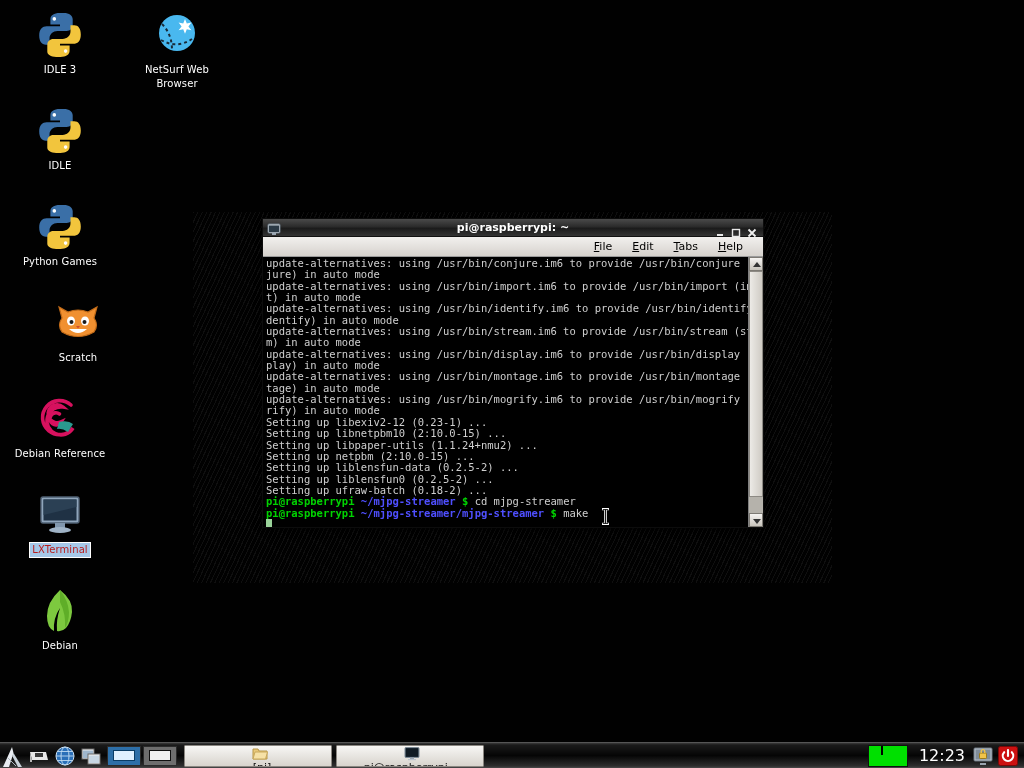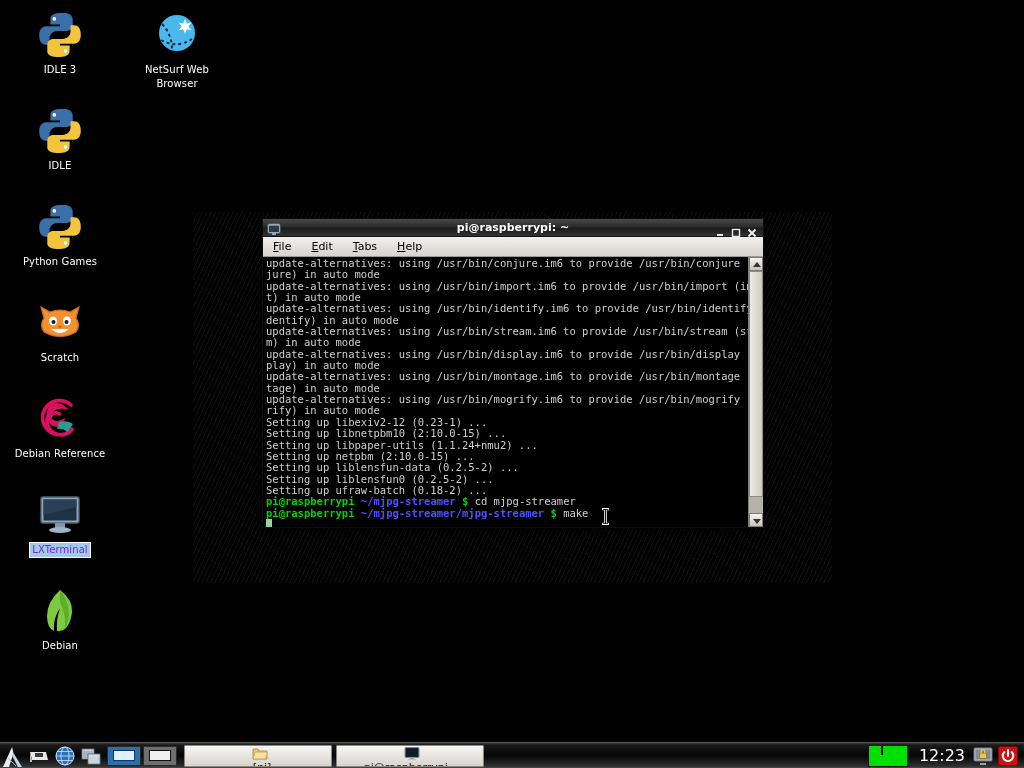--- a/index.html
+++ b/index.html
@@ -49,21 +49,21 @@
     position: relative;
     width: 50px;
   }
   .desk-icon .lbl {
     display:inline-block;
     padding: 0 2px;
     letter-spacing: 0.1px;
   }
   .desk-icon.selected .lbl {
     background: #a6c8e8;
-    color: #6d28d9;
+    color: #b91c1c;
     outline: 1px solid #ffffff;
   }
 
   
   #terminal-window {
     position: absolute;
     left: 262px; top: 218px;
     width: 500px; height: 308px;
     border: 1px solid #0c0c0c;
     box-shadow: 0 2px 6px rgba(0,0,0,0.8);
@@ -86,22 +86,23 @@
     font-family: "DejaVu Sans", sans-serif;
     pointer-events:none;
   }
   .win-btns { margin-left:auto; display:flex; gap:6px; padding-right:6px; }
   .win-btn { width:10px; height:10px; position:relative; cursor:pointer; }
 
   #menu-bar {
     height: 19px;
     background: linear-gradient(to bottom, #f2f0ee, #d6d2cd);
     display:flex; align-items:center;
-    padding-left: 10px;
+    padding-left: 4px;
     border-bottom: 1px solid #9a9a9a;
+    justify-content: flex-end;
   }
   .menu-item {
     font-size: 11px; color:#000; margin-right: 20px;
     font-family: "DejaVu Sans", sans-serif;
     cursor:default;
   }
   .menu-item u { text-decoration: underline; }
 
   #term-body {
     position:relative;
@@ -252,21 +253,21 @@
             <circle cx="19.3" cy="8.9" r="1.8" fill="#ffffff"></circle>
             <path d="M25.4 47c5.6 0 9.2-2.3 9.2-6.2v-5.4H25v-1.6h13.4c4.1 0 7.4-2.8 7.4-9.1 0-6.2-2.5-9.4-6.6-9.4h-3.7v6.3c0 4.3-3.6 7.4-8 7.4h-9.2c-3.4 0-6 2.6-6 5.9v6.9C12.3 44.4 15.7 47 21.2 47h4.2z" fill="#f2c53d"></path>
             <circle cx="30.6" cy="41.1" r="1.8" fill="#ffffff"></circle>
           </svg></span><span class="lbl">IDLE</span></div>
       <div class="desk-icon" style="left: 10px; top: 202px;"><span class="glyph"><svg width="50" height="50" viewBox="0 0 50 50">
             <path d="M24.6 3c-5.6 0-9.2 2.3-9.2 6.2v5.4h9.6v1.6H11.6c-4.1 0-7.4 2.8-7.4 9.1 0 6.2 2.5 9.4 6.6 9.4h3.7v-6.3c0-4.3 3.6-7.4 8-7.4h9.2c3.4 0 6-2.6 6-5.9V9.2C37.7 5.6 34.3 3 28.8 3h-4.2z" fill="#3a6fa7"></path>
             <circle cx="19.3" cy="8.9" r="1.8" fill="#ffffff"></circle>
             <path d="M25.4 47c5.6 0 9.2-2.3 9.2-6.2v-5.4H25v-1.6h13.4c4.1 0 7.4-2.8 7.4-9.1 0-6.2-2.5-9.4-6.6-9.4h-3.7v6.3c0 4.3-3.6 7.4-8 7.4h-9.2c-3.4 0-6 2.6-6 5.9v6.9C12.3 44.4 15.7 47 21.2 47h4.2z" fill="#f2c53d"></path>
             <circle cx="30.6" cy="41.1" r="1.8" fill="#ffffff"></circle>
           </svg></span><span class="lbl">Python Games</span></div>
-      <div class="desk-icon" style="left: 10px; top: 298px;"><span class="glyph"><svg width="50" height="50" viewBox="0 0 50 50">
+      <div class="desk-icon" style="left: 28px; top: 298px;"><span class="glyph"><svg width="50" height="50" viewBox="0 0 50 50">
             <path d="M9 20 L6 9 L15 14 Q25 10 35 14 L44 9 L41 20 Q46 27 41 34 Q25 43 9 34 Q4 27 9 20z" fill="#f09030" stroke="#c06a18" stroke-width="1.2"></path>
             <ellipse cx="18" cy="23" rx="4" ry="4.6" fill="#ffffff"></ellipse>
             <ellipse cx="32" cy="23" rx="4" ry="4.6" fill="#ffffff"></ellipse>
             <circle cx="18.5" cy="24" r="2" fill="#1a1a1a"></circle>
             <circle cx="31.5" cy="24" r="2" fill="#1a1a1a"></circle>
             <path d="M16 31 Q25 39 34 31 Z" fill="#ffffff"></path>
             <path d="M23 28 h4 l-2 2.4z" fill="#d04a2a"></path>
           </svg></span><span class="lbl">Scratch</span></div>
       <div class="desk-icon" style="left: 10px; top: 394px;"><span class="glyph"><svg width="50" height="50" viewBox="0 0 50 50">
             <path d="M36 11 A17 17 0 1 0 38 34 A14 14 0 1 1 28 13 A9 9 0 1 0 26 28 A6 6 0 1 1 24.5 20" fill="none" stroke="#d7115e" stroke-width="3.6" stroke-linecap="round"></path>

